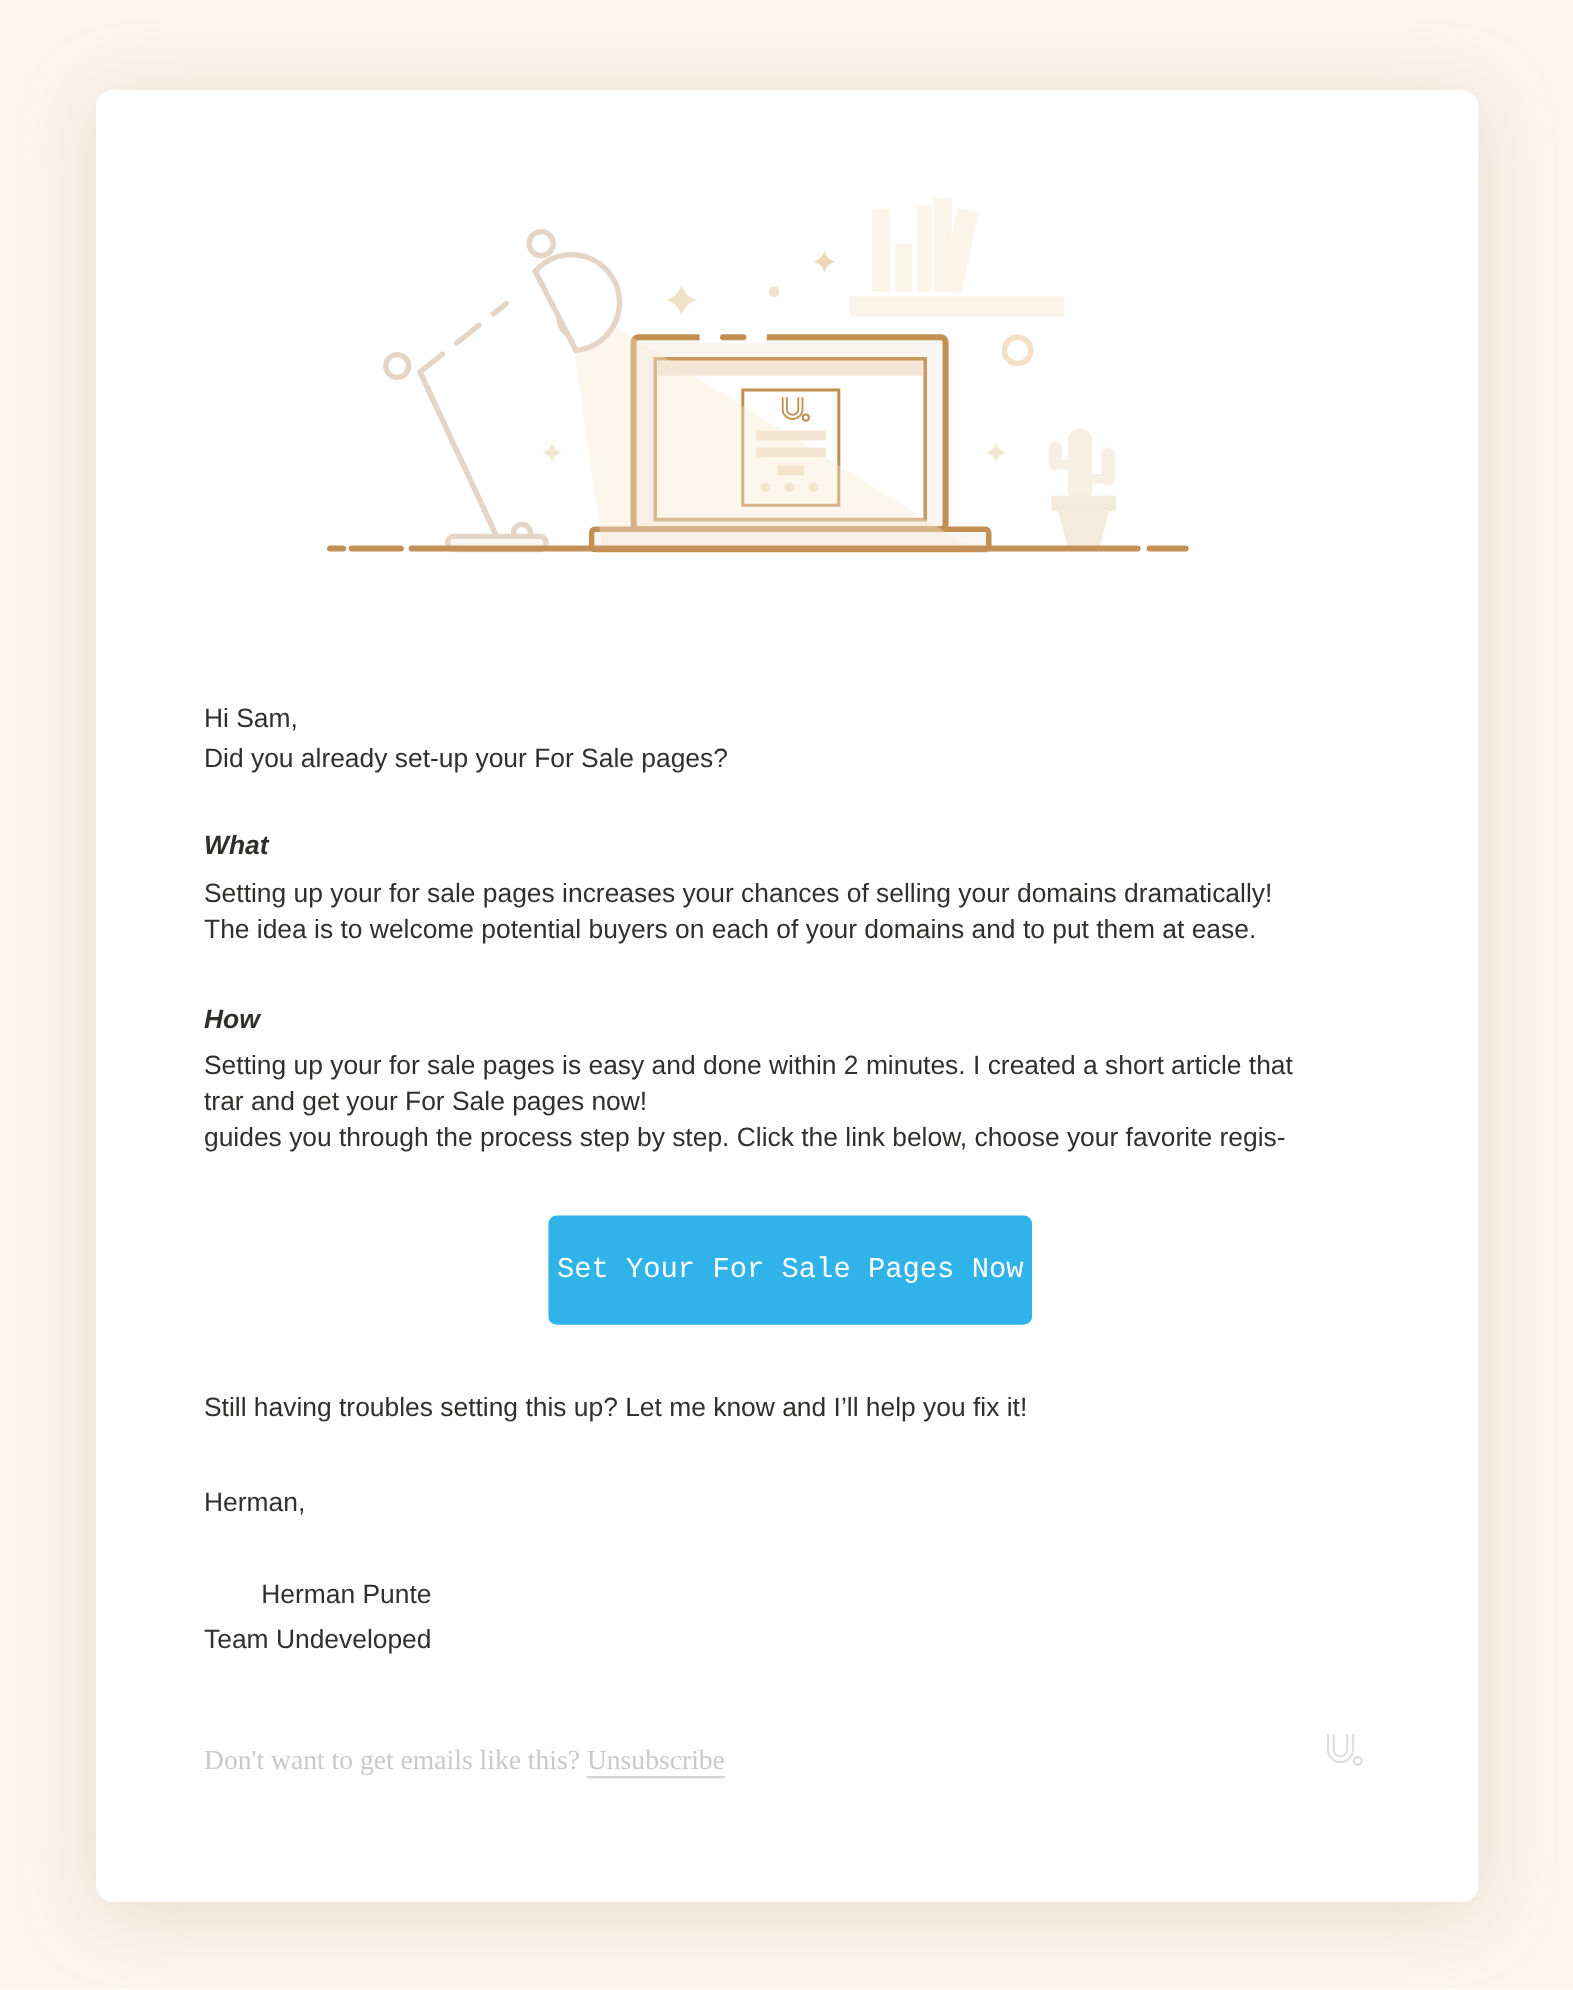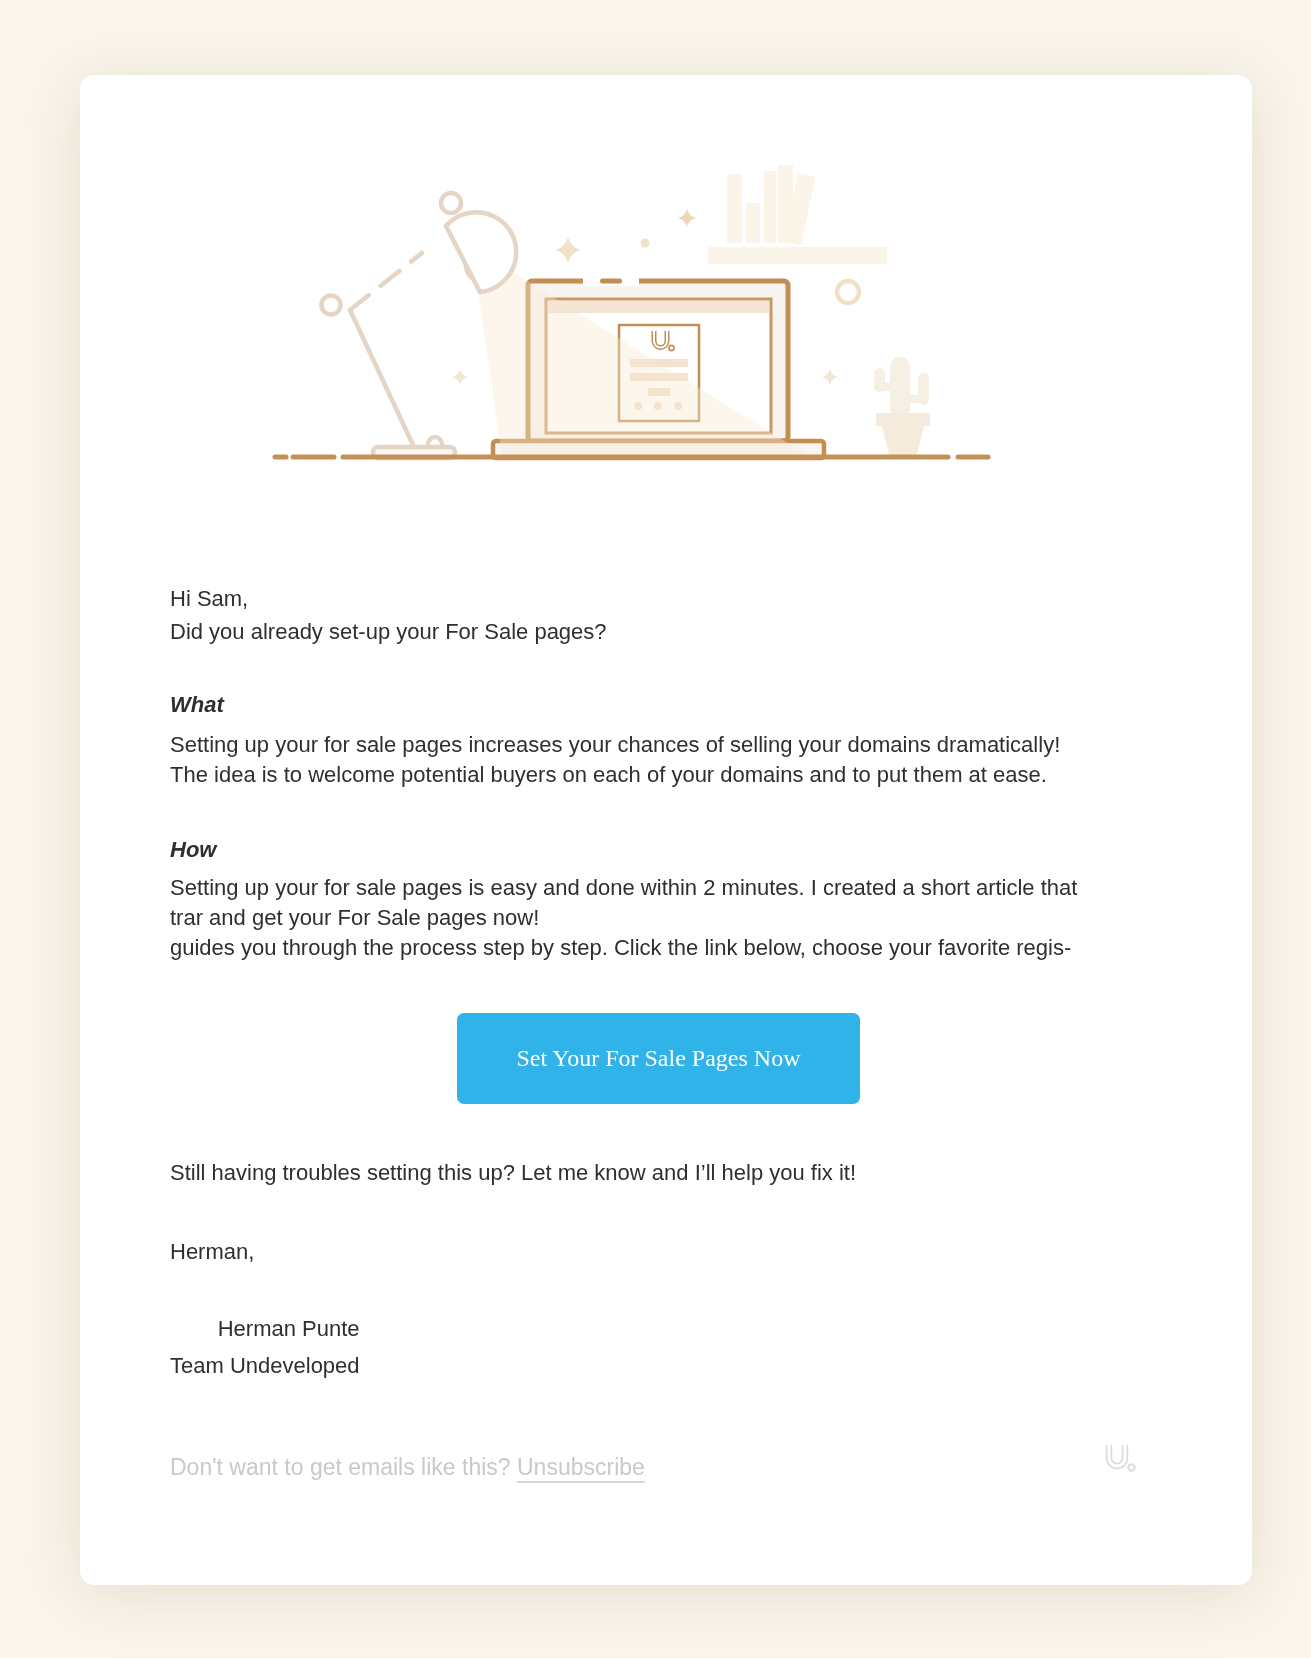--- a/index.html
+++ b/index.html
@@ -8,40 +8,39 @@
     background:#FAF6EE;
     font-family:"Liberation Sans", sans-serif;
     position:relative;
     -webkit-font-smoothing:antialiased;
   }
   .page{position:absolute;inset:0;overflow:hidden;}
   .card{
     position:absolute;left:80px;top:75px;width:1152px;height:1510px;
     background:#FFFFFF;border-radius:14px;
     box-shadow:0 8px 60px rgba(196,175,143,0.38);
-    padding-left:20px;
   }
   .illustration{position:absolute;left:170px;top:80px;width:760px;height:310px;}
   .txt{
     position:absolute;left:90px;
     color:#2F2F2E;font-size:22px;line-height:30px;
     white-space:nowrap;
   }
   .greet{line-height:33px;}
   .heading{font-weight:700;font-style:italic;}
   .sig{line-height:37px;text-align:right;}
   .cta{
     position:absolute;left:377px;top:938px;width:403px;height:91px;
     background:#2FB3E8;border:none;border-radius:7px;
-    color:#FFFFFF;font-size:24px;font-family:Liberation Serif, serif;
+    color:#FFFFFF;font-size:24px;font-family:Liberation Mono, monospace;
     cursor:pointer;display:flex;align-items:center;justify-content:center;
   }
   .footer-line{
     position:absolute;left:90px;top:1377px;
-    color:#C8C9CA;font-size:23px;line-height:30px;white-space:nowrap;
+    color:#C8C9CA;font-size:23px;line-height:30px;white-space:nowrap;font-family:Liberation Serif, serif;
   }
   .footer-line a{
     color:#C8C9CA;text-decoration:underline;
     text-decoration-thickness:2px;text-underline-offset:6px;
     text-decoration-color:#D6D6D6;cursor:pointer;
   }
   .footer-logo{position:absolute;left:1023px;top:1367px;width:36px;height:32px;}
 </style>
 </head>
 <body>

